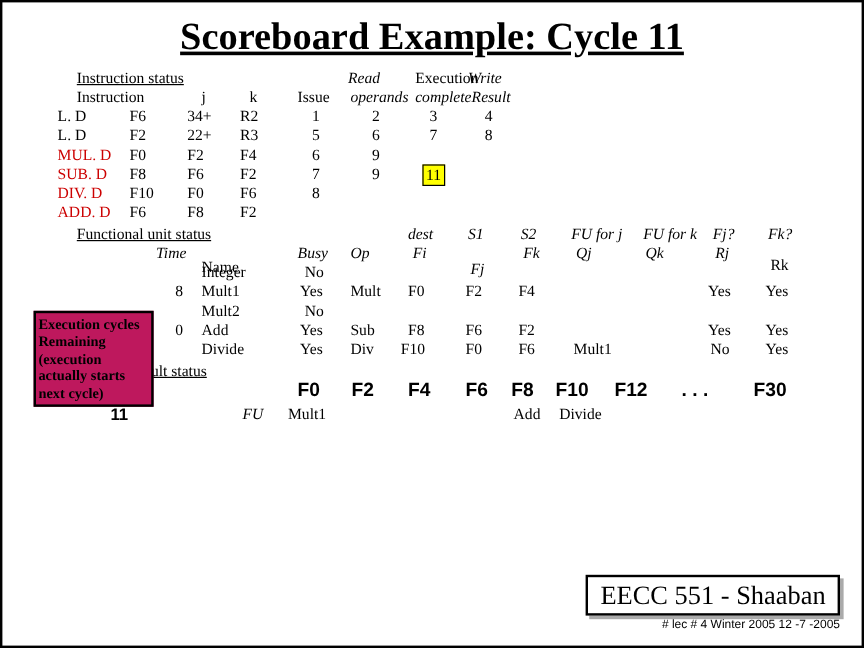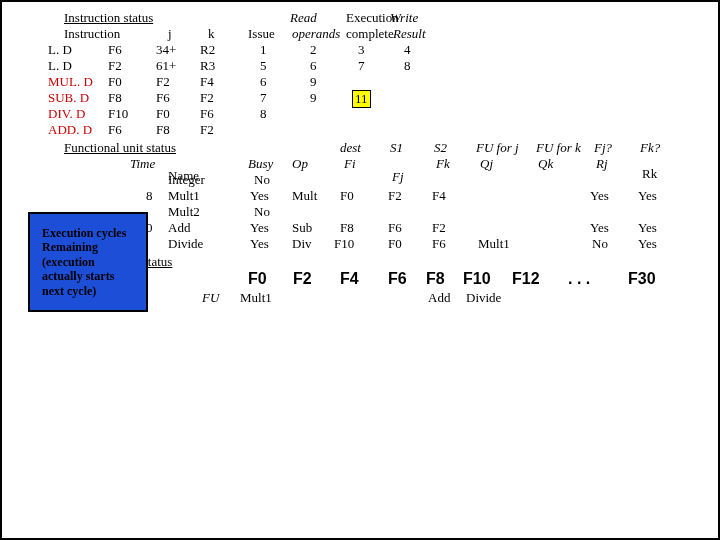--- a/index.html
+++ b/index.html
@@ -1,59 +1,60 @@
 <!DOCTYPE html>
 <html><head>
 <meta charset="utf-8">
 <style>
 html,body{margin:0;padding:0;width:720px;height:540px;background:#fff;font-family:"Times New Roman",serif;overflow:hidden}
 .slide{position:relative;width:720px;height:540px;border:2px solid #000;box-sizing:border-box}
 .title{text-align:center;font-size:32px;font-weight:bold;margin-top:10px;text-decoration:underline}
 .content{position:relative;margin:8px 36px 0 36px;font-size:13px}
-.sidenote{position:absolute;left:-10px;top:202px;width:92px;border:2px solid #000;font-family:"Times New Roman";font-weight:bold;font-size:12px;padding:12px;line-height:1.2;background:#1d4ed8;z-index:5}
+.sidenote{position:absolute;left:-10px;top:202px;width:92px;border:2px solid #000;font-family:"Times New Roman";font-weight:bold;font-size:12px;padding:2px;line-height:1.2;background:#be185d;z-index:5}
 .sec{text-decoration:underline}
 .pos{position:absolute}
 .red{color:#c00}
 .hl{background:#ff0;border:1px solid #000;padding:0 2px}
 .clock{font-family:Arial,sans-serif;font-weight:bold;font-size:16px}
 .bullet{margin:52px 0 0 72px;font-family:Arial,sans-serif;font-size:22px}
 .footer{position:absolute;right:18px;bottom:12px}
 .fbox{border:2px solid #000;padding:2px 10px;font-family:"Times New Roman";font-size:22px;background:#fff;box-shadow:3px 3px 0 #aaa}
 .fsmall{text-align:right;font-size:10px;font-family:Arial;margin-top:2px}
 </style>
 </head>
 <body>
 <div class="slide">
+<div class="title">Scoreboard Example:  Cycle 11</div>
 
 <div class="content">
 
 <span class="pos sec" style="left:26px;top:0">Instruction status</span>
 <span class="pos" style="left:26px;top:16px">Instruction</span>
 <span class="pos" style="left:130px;top:16px">j</span>
 <span class="pos" style="left:170px;top:16px">k</span>
 <span class="pos" style="left:210px;top:16px">Issue</span>
 <span class="pos" style="left:252px;top:0;font-style:italic">Read</span>
 <span class="pos" style="left:254px;top:16px;font-style:italic">operands</span>
 <span class="pos" style="left:308px;top:0;">Execution</span>
-<span class="pos" style="left:308px;top:16px;">complete</span>
+<span class="pos" style="left:308px;top:16px;font-style:italic">complete</span>
 <span class="pos" style="left:352px;top:0;font-style:italic">Write</span>
 <span class="pos" style="left:355px;top:16px;font-style:italic">Result</span>
 
 <span class="pos" style="left:10px;top:32px">L. D</span>
 <span class="pos" style="left:70px;top:32px">F6</span>
 <span class="pos" style="left:118px;top:32px">34+</span>
 <span class="pos" style="left:162px;top:32px">R2</span>
 <span class="pos" style="left:222px;top:32px">1</span>
 <span class="pos" style="left:272px;top:32px">2</span>
 <span class="pos" style="left:320px;top:32px">3</span>
 <span class="pos" style="left:366px;top:32px">4</span>
 
 <span class="pos" style="left:10px;top:48px">L. D</span>
 <span class="pos" style="left:70px;top:48px">F2</span>
-<span class="pos" style="left:118px;top:48px">61+</span>
+<span class="pos" style="left:118px;top:48px">22+</span>
 <span class="pos" style="left:162px;top:48px">R3</span>
 <span class="pos" style="left:222px;top:48px">5</span>
 <span class="pos" style="left:272px;top:48px">6</span>
 <span class="pos" style="left:320px;top:48px">7</span>
 <span class="pos" style="left:366px;top:48px">8</span>
 
 <span class="pos red" style="left:10px;top:64px">MUL. D</span>
 <span class="pos" style="left:70px;top:64px">F0</span>
 <span class="pos" style="left:118px;top:64px">F2</span>
 <span class="pos" style="left:162px;top:64px">F4</span>
@@ -151,13 +152,17 @@
 <span class="pos" style="left:54px;top:280px;font-family:Arial;font-size:14px;font-weight:bold">11</span>
 <span class="pos" style="left:164px;top:280px;font-style:italic">FU</span>
 <span class="pos" style="left:202px;top:280px">Mult1</span>
 <span class="pos" style="left:390px;top:280px">Add</span>
 <span class="pos" style="left:428px;top:280px">Divide</span>
 
 <div class="sidenote">Execution cycles Remaining (execution actually starts next cycle)</div>
 </div>
 
 
+<div class="footer">
+<div class="fbox">EECC 551 - Shaaban</div>
+<div class="fsmall">#  lec # 4  Winter 2005   12 -7 -2005</div>
+</div>
 </div>
 
 </body></html>

